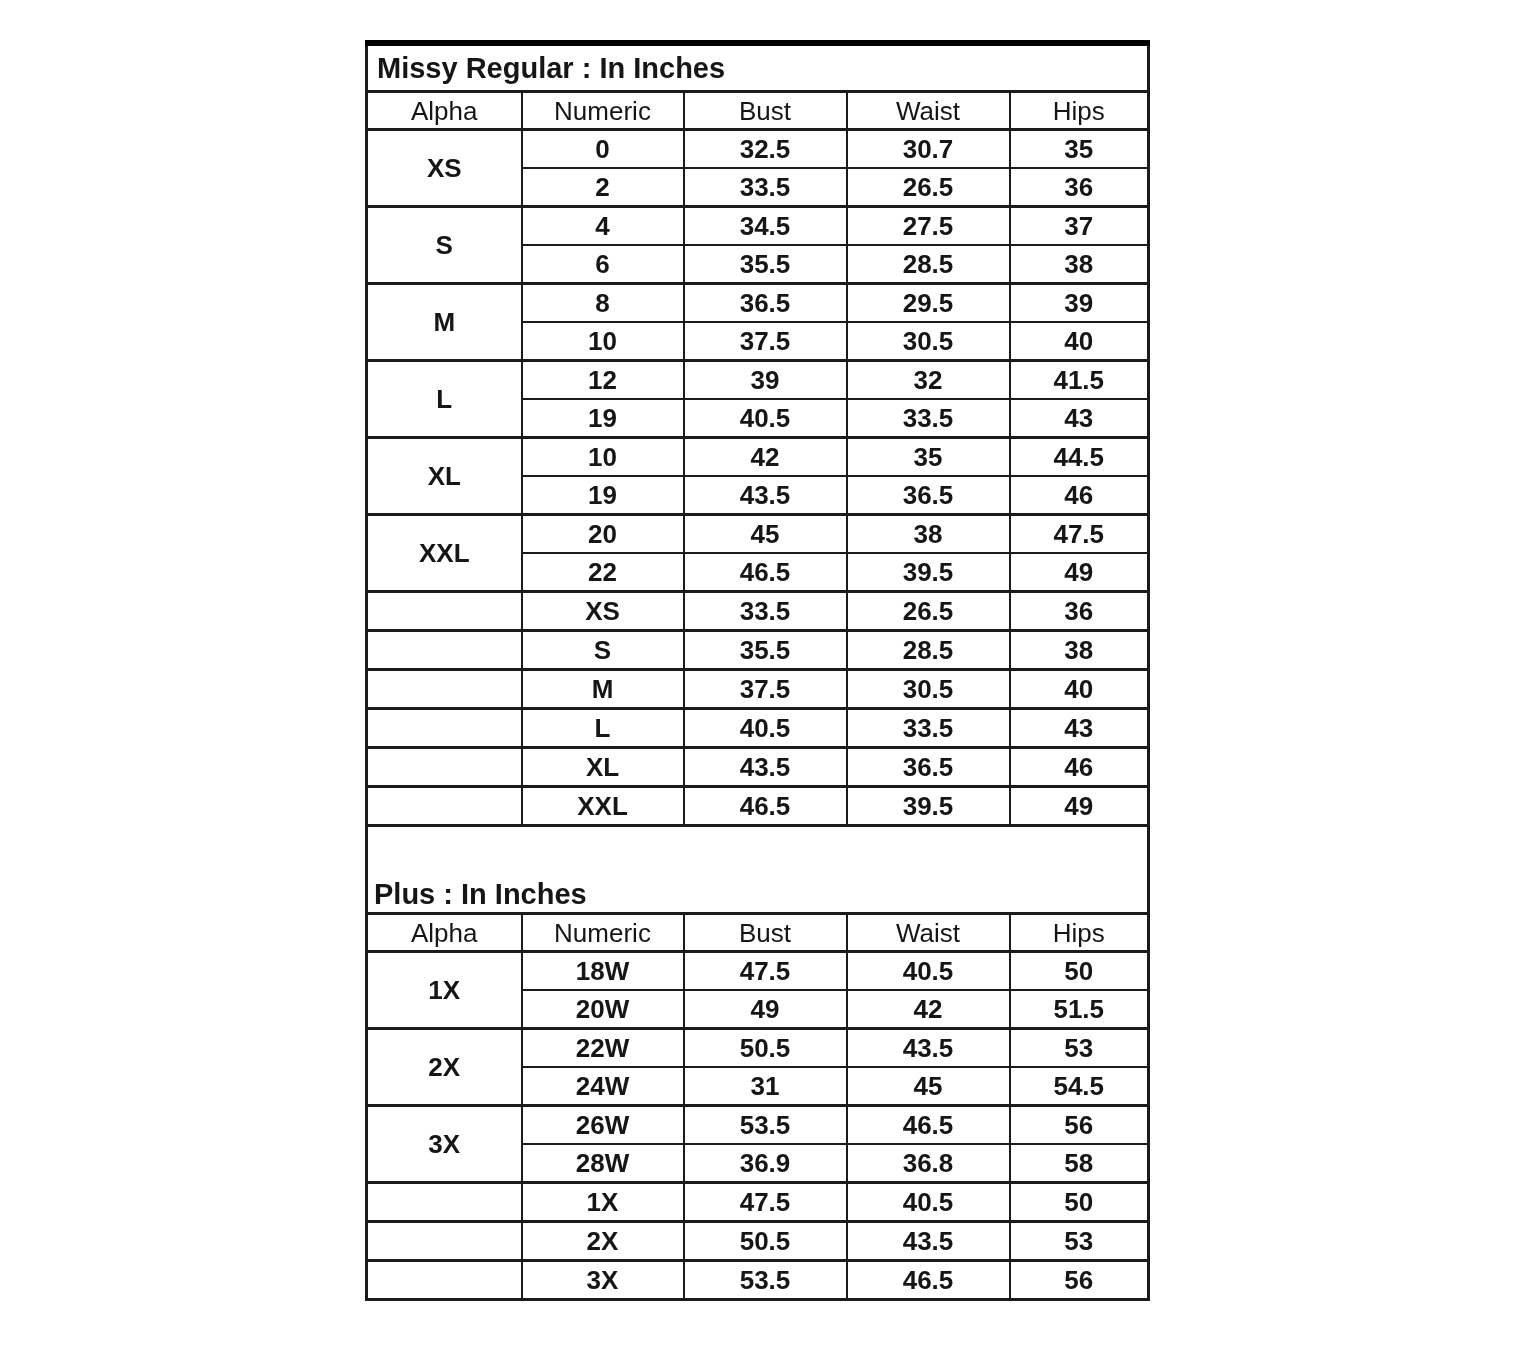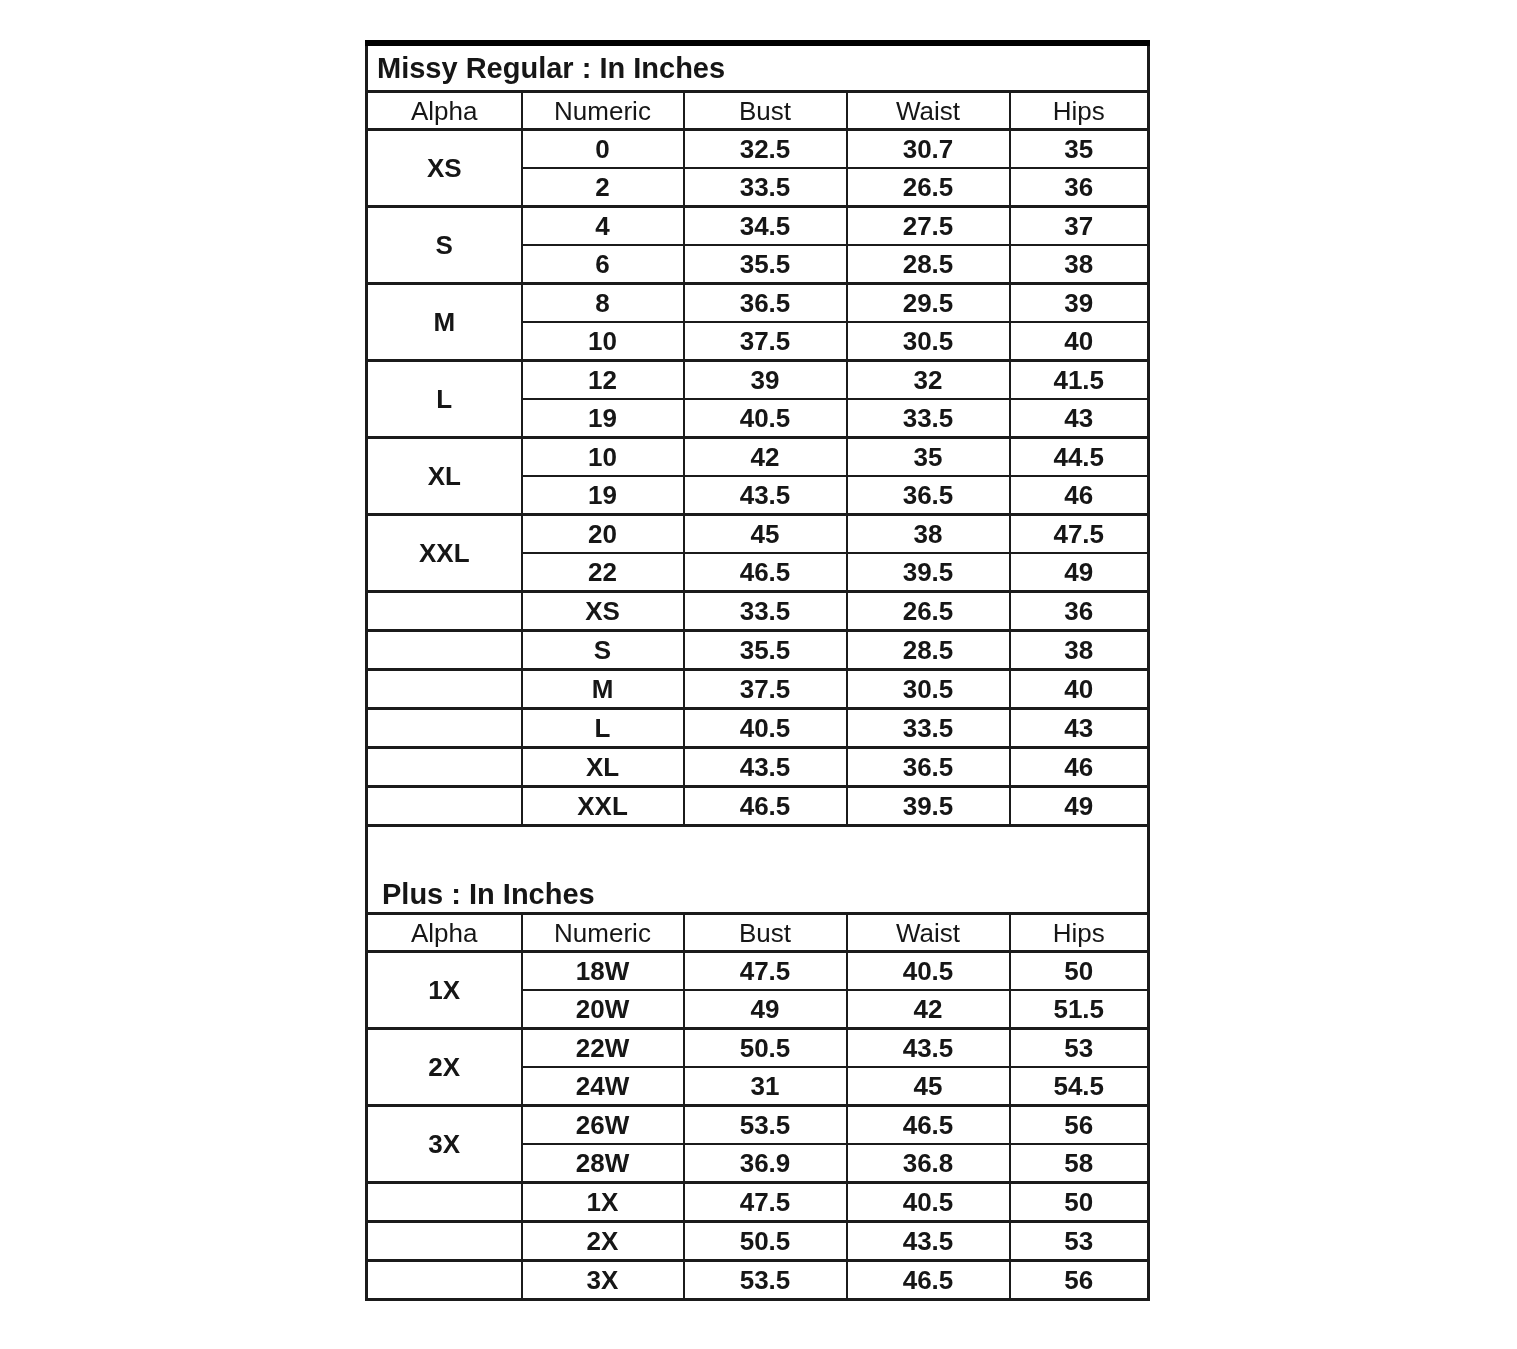--- a/index.html
+++ b/index.html
@@ -61,21 +61,21 @@
   tr.g1 td{border-top:3px solid var(--bc);}
   tr.g2 td{border-top:2px solid var(--bc);}
   tr.ar td{border-top:3px solid var(--bc);}
   td.alpha{font-weight:bold;}
   tr.gap-row td{
     border-top:3px solid var(--bc);
     border-bottom:3px solid var(--bc);
     height:82px;
     vertical-align:bottom;
     text-align:left;
-    padding:0 0 3px 14px;
+    padding:0 0 3px 6px;
     font-size:29px;
     font-weight:bold;
   }
 </style>
 </head>
 <body>
 
 <div class="canvas">
   <table class="size-chart">
     <colgroup>

